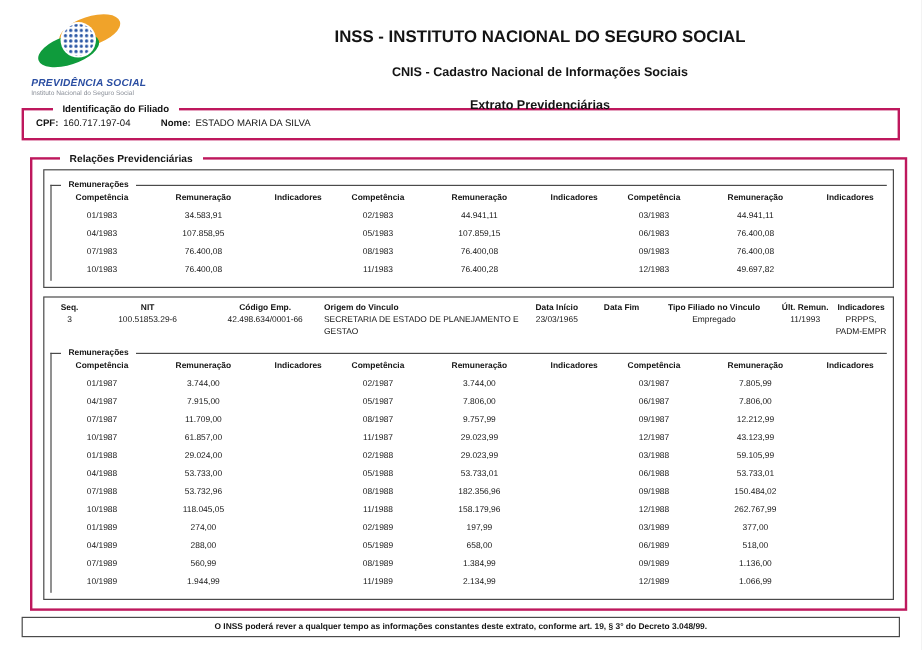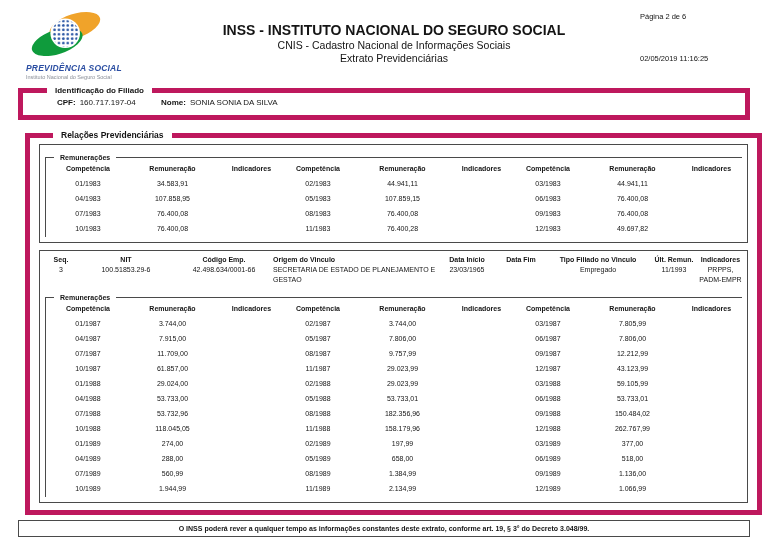--- a/index.html
+++ b/index.html
@@ -7,33 +7,33 @@
   body { font-family: "Liberation Sans", "DejaVu Sans", sans-serif; color: #141414; }
   .page { position: relative; width: 768px; height: 542px; background: #fff; overflow: hidden; }
 
   
   .top { display: flex; align-items: flex-start; padding: 6px 16px 0 26px; height: 84px; }
   .logo-wrap { width: 122px; padding-top: 4px; }
   .logo-text { color: #2b4ea2; font-weight: bold; font-style: italic; font-size: 8.5px; letter-spacing: .2px; margin-top: 1px; }
   .logo-sub { font-size: 5.5px; color: #8a8f98; margin-top: 1px; }
   .titles { flex: 1; text-align: center; padding-top: 16px; }
   .t1 { font-size: 14px; font-weight: bold; }
-  .t2, .t3 { font-size: 10.5px; font-weight: normal; margin-top: 1px; }
+  .t2, .t3 { font-size: 10.5px; font-weight: bold; margin-top: 16px; }
   .pageinfo { width: 112px; font-size: 7.5px; text-align: left; padding-top: 6px; }
   .pageinfo .dt { margin-top: 33px; }
 
   
-  fieldset { border: 5px solid #be185d; }
+  fieldset { border: 2px solid #be185d; }
   legend { font-weight: bold; padding: 0 8px; margin-left: 14px; white-space: nowrap; }
 
   .id-box { margin: 2px 18px 0; padding: 1px 10px 5px; }
   .id-box legend { font-size: 8px; }
   .id-row { display: flex; font-size: 8px; line-height: 14px; white-space: nowrap; }
   .lbl { font-weight: bold; margin-right: 4px; }
-  .f1 { width: 202px; } .f2 { width: 104px; margin-left: 24px; } .fw { width: 306px; }
+  .f1 { width: 202px; } .f2 { width: 104px; } .fw { width: 306px; }
   .fv { font-weight: normal; }
 
   .rel-box { margin: 10px 25px 0; padding: 4px 9px 7px; }
   .rel-box legend { font-size: 8.5px; }
 
   .inner-box { border: 1px solid #4a4a4a; padding: 0 3px 5px; background: #fff; }
   .inner-box + .inner-box { margin-top: 7px; }
 
   .remu { border-style: solid; border-color: #4a4a4a; border-width: 1px 0 0 1px; margin: 9px 2px 0; padding-bottom: 1px; }
   .remu legend { font-size: 7px; margin-left: 8px; padding: 0 6px; }
@@ -69,31 +69,27 @@
         <circle cx="49" cy="29" r="16.5" fill="url(#dots)"></circle>
       </svg>
       <div class="logo-text">PREVIDÊNCIA SOCIAL</div>
       <div class="logo-sub">Instituto Nacional do Seguro Social</div>
     </div>
     <div class="titles">
       <div class="t1">INSS - INSTITUTO NACIONAL DO SEGURO SOCIAL</div>
       <div class="t2">CNIS - Cadastro Nacional de Informações Sociais</div>
       <div class="t3">Extrato Previdenciárias</div>
     </div>
-    <div class="pageinfo">
-      <div>Página 2 de 6</div>
-      <div class="dt">02/05/2019 11:16:25</div>
-    </div>
   </div>
 
   <fieldset class="id-box">
     <legend>Identificação do Filiado</legend>
     <div class="id-row">
       <span class="f2"><span class="lbl">CPF:</span><span class="fv">160.717.197-04</span></span>
-      <span><span class="lbl">Nome:</span><span class="fv">SONIA SONIA DA SILVA</span></span>
+      <span><span class="lbl">Nome:</span><span class="fv">ESTADO MARIA DA SILVA</span></span>
     </div>
     <div class="id-row">
     </div>
   </fieldset>
 
   <fieldset class="rel-box">
     <legend>Relações Previdenciárias</legend>
 
     <div class="inner-box">
       <fieldset class="remu">

